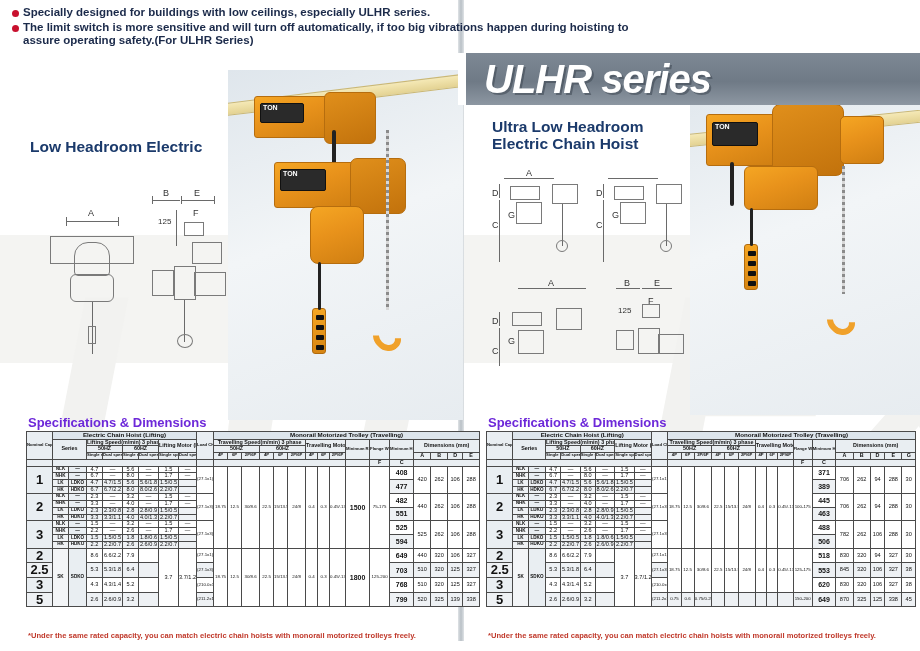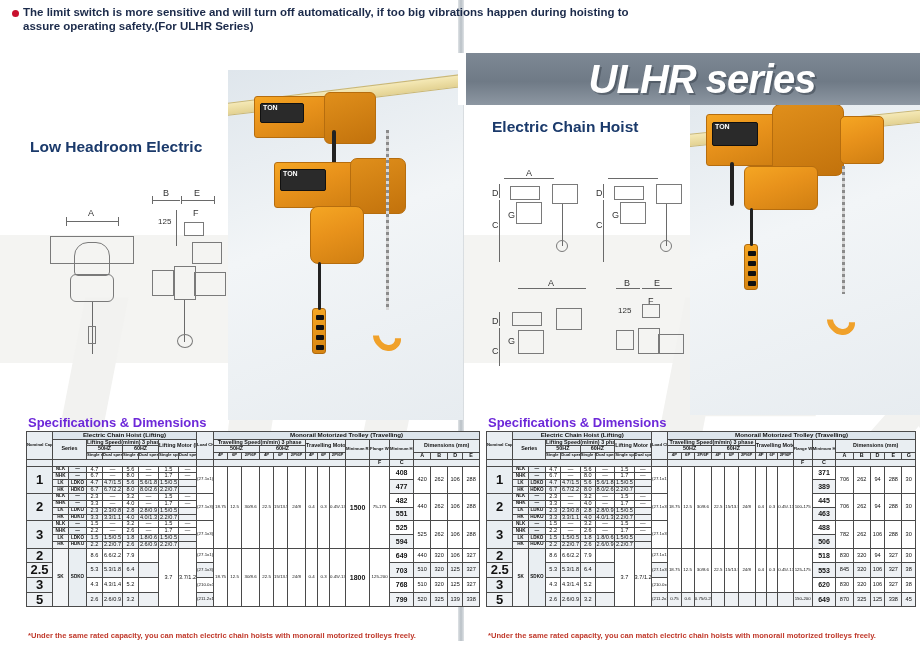--- a/index.html
+++ b/index.html
@@ -59,21 +59,21 @@
     font-size:11.5px; line-height:13.5px; color:#1b2a4a; font-weight:bold;
   }
 
   
   .banner {
     position:absolute; top:53px; height:52px;
     z-index:5;
     display:flex; align-items:center;
   }
   .banner-left  { left:0px;   width:462px; background:linear-gradient(180deg,#7d8894 0%, #6f7a86 55%, #8d97a2 100%); }
-  .banner-right { left:462px; width:458px; background:linear-gradient(180deg,#7d8894 0%, #6f7a86 55%, #8d97a2 100%);justify-content:center; }
+  .banner-right { left:462px; width:458px; background:linear-gradient(180deg,#7d8894 0%, #6f7a86 55%, #8d97a2 100%); }
   .banner-title {
     font-size:40px; font-weight:bold; font-style:italic;
     color:#ffffff; letter-spacing:-1px;
     text-shadow:2px 2px 0 rgba(60,70,80,.55);
     margin-left:24px; white-space:nowrap;
   }
   .banner-right .banner-title { margin-left:22px; }
   .banner-gap {
     position:absolute; left:458px; top:53px; width:8px; height:52px;
     background:#ffffff; z-index:6;
@@ -203,33 +203,38 @@
 
   <div class="band band1"></div>
   <div class="ghost ghost-l">L</div>
   <div class="ghost ghost-u">U</div>
   <div class="ghost ghost-e">E</div>
   <div class="ghost ghost-x">X</div>
 
   <div id="notes">
     <div class="note-row">
       <span class="bullet"></span>
+      <span class="note-text">Specially designed for buildings with low ceilings, especially ULHR series.</span>
+    </div>
+    <div class="note-row">
+      <span class="bullet"></span>
       <span class="note-text">The limit switch is more sensitive and will turn off automatically, if too big vibrations happen during hoisting to assure operating safety.(For ULHR Series)</span>
     </div>
   </div>
 
   <div class="banner banner-right">
     <span class="banner-title">ULHR series</span>
   </div>
   <div class="banner-gap"></div>
 
   <div class="prod-head prod-head-left">
     <div>Low Headroom Electric</div>
   </div>
   <div class="prod-head prod-head-right">
+    <div>Ultra Low Headroom</div>
     <div>Electric Chain Hoist</div>
   </div>
 
   <div class="drawing" style="left:24px; top:186px; width:200px; height:180px;">
 
     <div class="dim-h" style="left:42px; top:35px; width:52px;"></div>
     <div class="dim-v" style="left:42px; top:31px; height:9px;"></div>
     <div class="dim-v" style="left:94px; top:31px; height:9px;"></div>
     <div class="dw-lbl" style="left:64px; top:22px;">A</div>
     <div class="dw-box" style="left:26px; top:50px; width:84px; height:28px;"></div>

